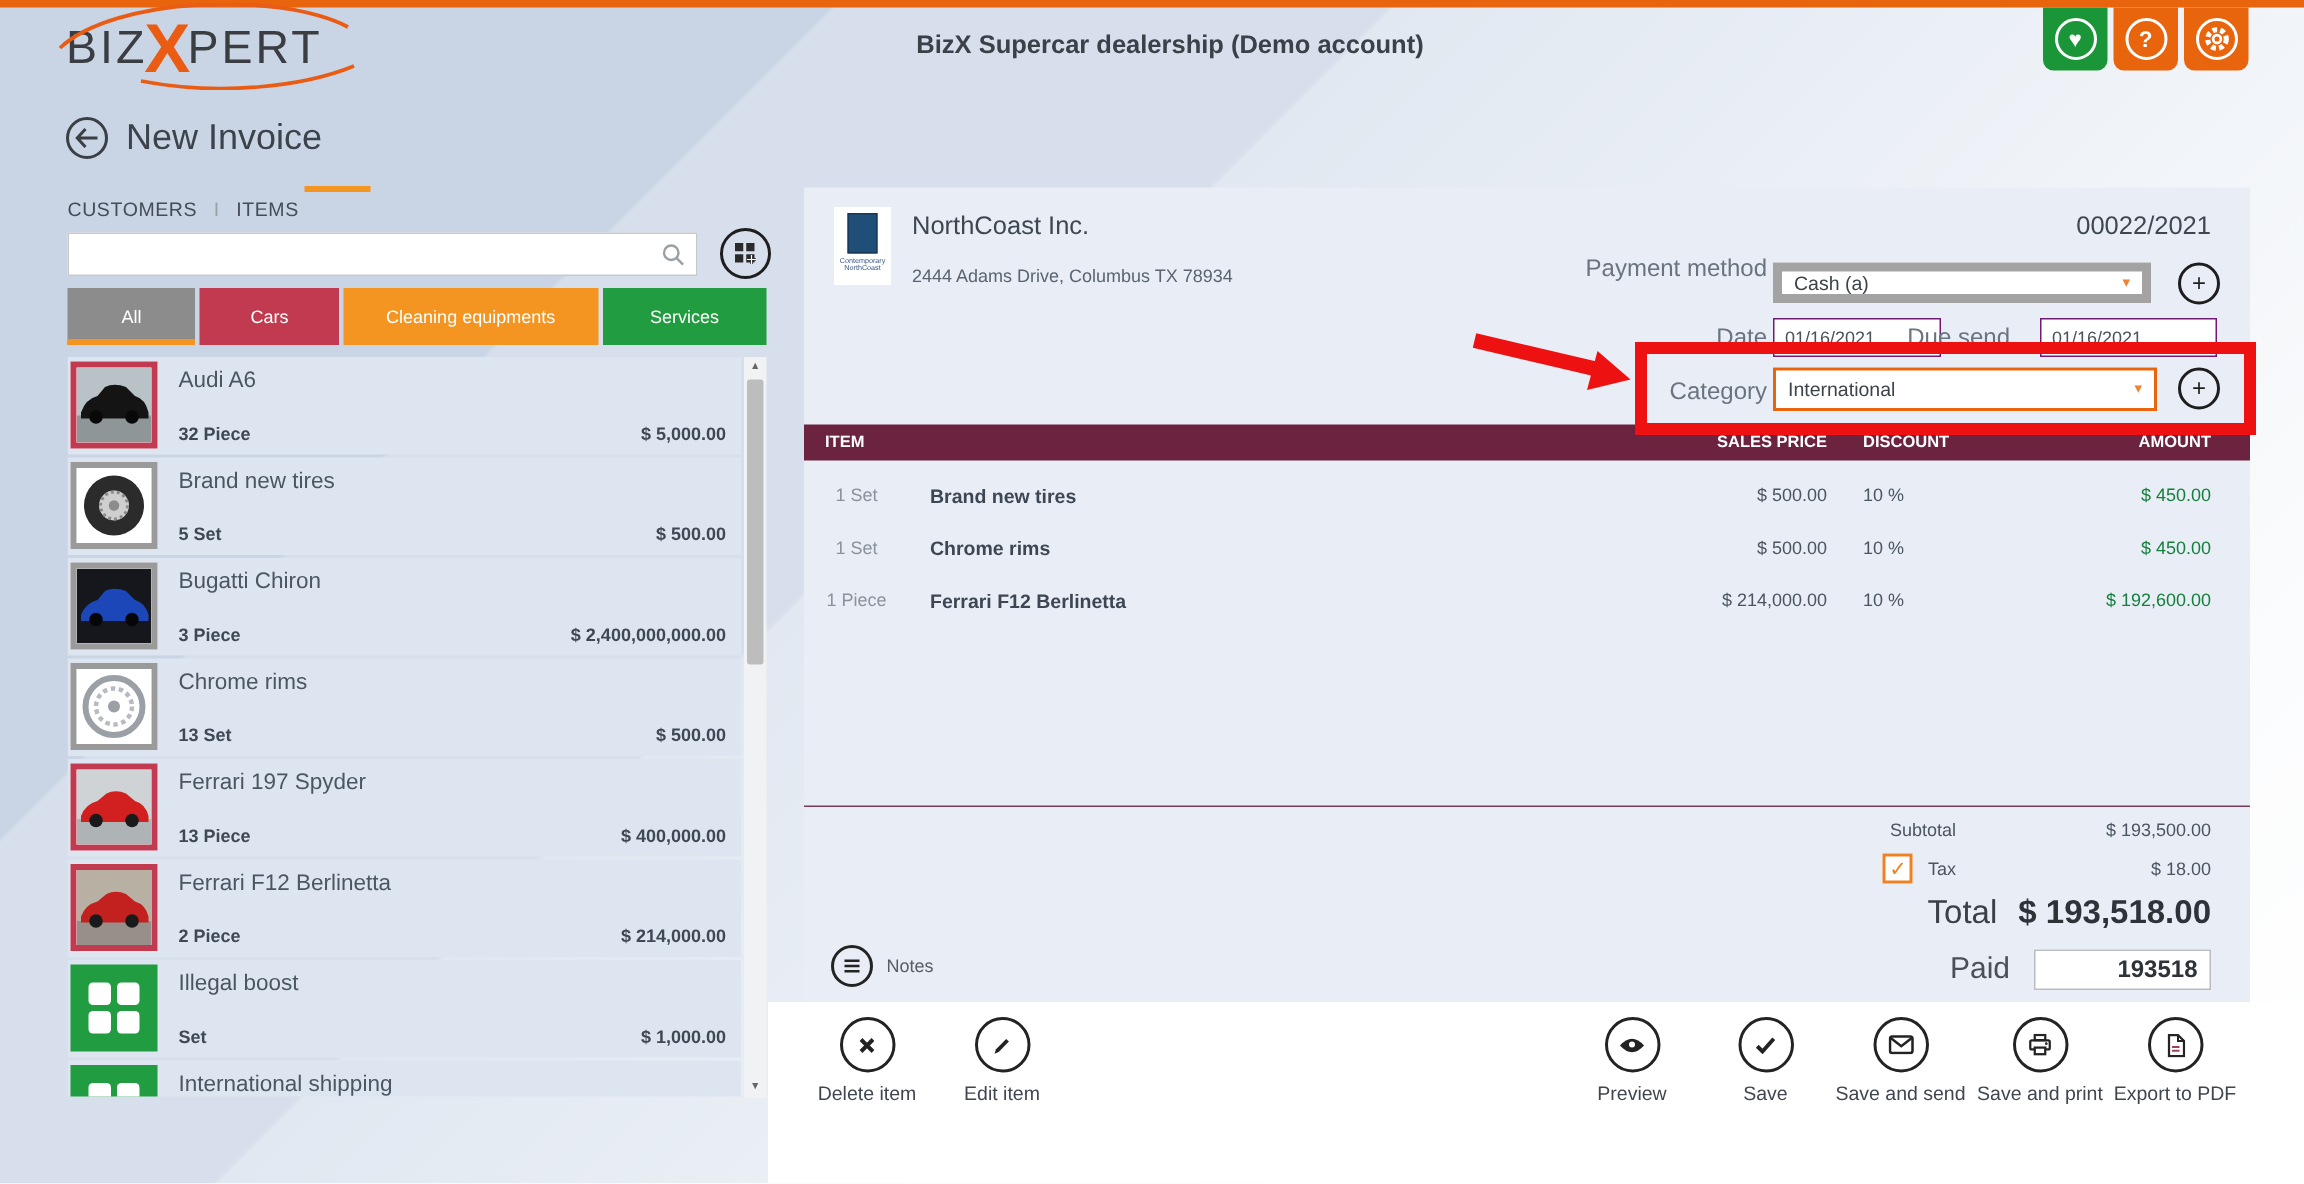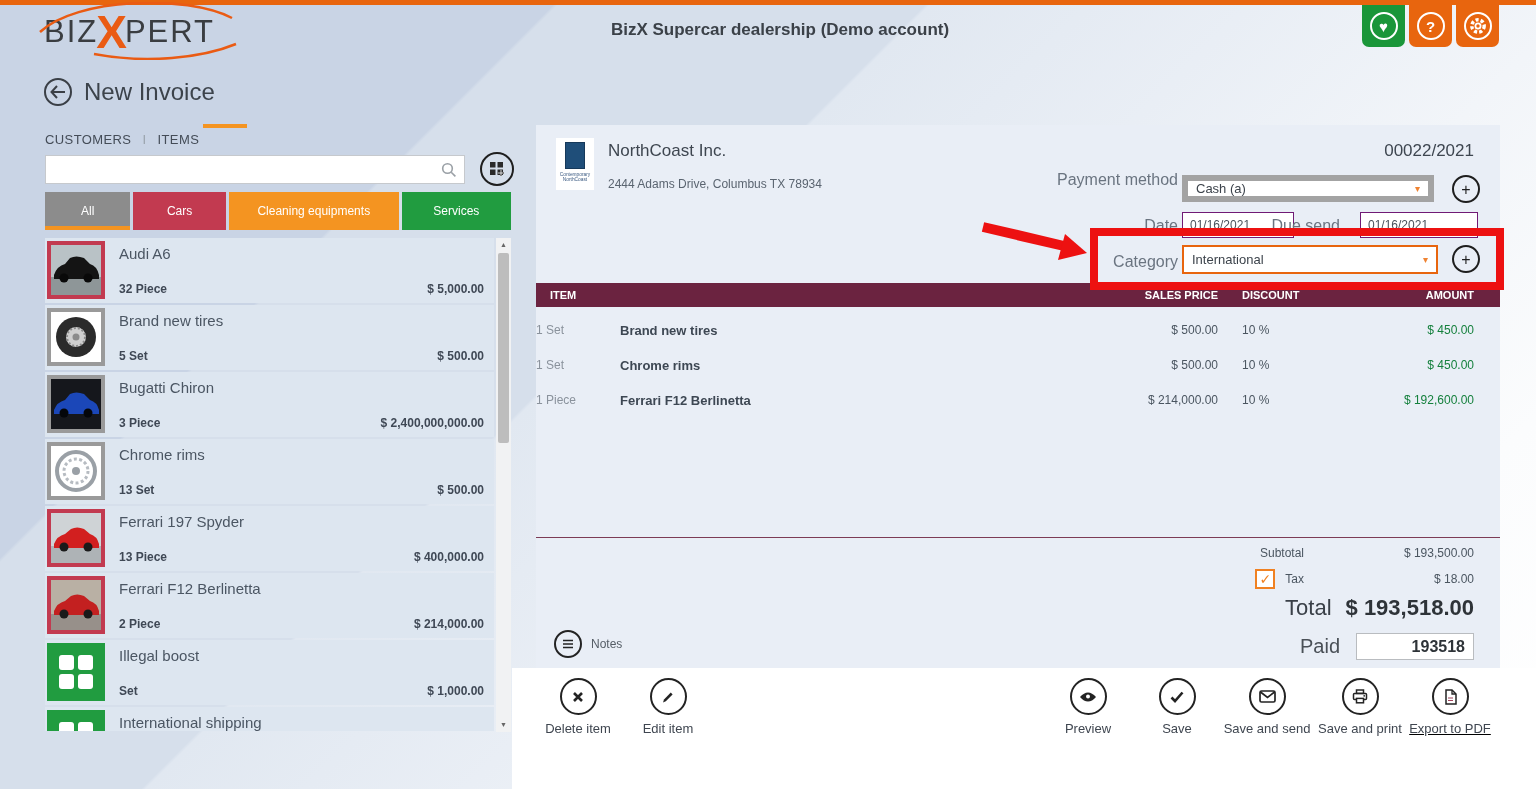--- a/index.html
+++ b/index.html
@@ -83,21 +83,21 @@
     display:flex; align-items:center; padding:0 8px; cursor:pointer; }
   .select .caret{ margin-left:auto; color:#ef8332; font-size:10px; }
   .select.hl{ border:2px solid #e8650e; }
   .txt-input{ position:absolute; background:#fff; border:1px solid #701a75; font-size:12px; color:#4a525c; padding:0 7px; outline:none;text-decoration:underline; }
   .plus-btn{ position:absolute; left:916px; width:28px; height:28px; border-radius:50%; border:2px solid #1e1e1e;
     background:transparent; font-size:16px; line-height:23px; text-align:center; color:#1e1e1e; cursor:pointer; }
 
   .tbl-head{ position:absolute; left:0; top:158px; width:964px; height:24px; background:#6b2340;
     color:#fff; font-size:11px; font-weight:700; display:flex; align-items:center; }
   .tbl-row{ position:absolute; left:0; width:964px; height:30px; display:flex; align-items:center; font-size:12px; cursor:pointer; }
-  .c-qty{ width:70px; text-align:left; color:#8a929c; }
+  .c-qty{ width:70px; text-align:center; color:#8a929c; }
   .c-name{ flex:1; padding-left:14px; font-weight:700; color:#3d4753; font-size:13px; }
   .c-price{ width:158px; text-align:right; color:#4a5560; }
   .c-disc{ width:112px; padding-left:24px; color:#4a5560; }
   .c-amt{ width:170px; text-align:right; padding-right:26px; color:#15803d; }
   .tbl-head .c-item{ flex:1; padding-left:14px; }
   .tbl-head .c-price,.tbl-head .c-disc,.tbl-head .c-amt{ color:#fff; }
 
   .divider{ position:absolute; left:0; top:412px; width:964px; height:1px; background:#7c3b55; }
 
   .tot-row{ position:absolute; right:26px; font-size:12px; color:#4a5560; display:flex; align-items:center; }
@@ -477,21 +477,21 @@
   <button class="action" style="left:1217px;">
     <span class="act-circ">
       <svg width="17" height="13" viewBox="0 0 17 13">
           <rect x="1" y="1" width="15" height="11" rx="1.5" fill="none" stroke="#232323" stroke-width="1.7"></rect>
           <path d="M1.5 2 L8.5 7.5 L15.5 2" fill="none" stroke="#232323" stroke-width="1.7"></path>
         </svg>
     </span>
     <span class="act-lbl">Save and send</span>
   </button>
 
-  <button class="action" style="left:1400px;text-decoration:underline;">
+  <button class="action" style="left:1400px;">
     <span class="act-circ">
       <svg width="13" height="16" viewBox="0 0 13 16">
           <path d="M2 1 h6 l4 4 v10 h-10 Z" fill="none" stroke="#232323" stroke-width="1.5"></path>
           <path d="M8 1 v4 h4" fill="none" stroke="#232323" stroke-width="1.3"></path>
           <path d="M4 9 h5 M4 11.5 h5" stroke="#a0435a" stroke-width="1.2"></path>
         </svg>
     </span>
     <span class="act-lbl">Export to PDF</span>
   </button>
 

